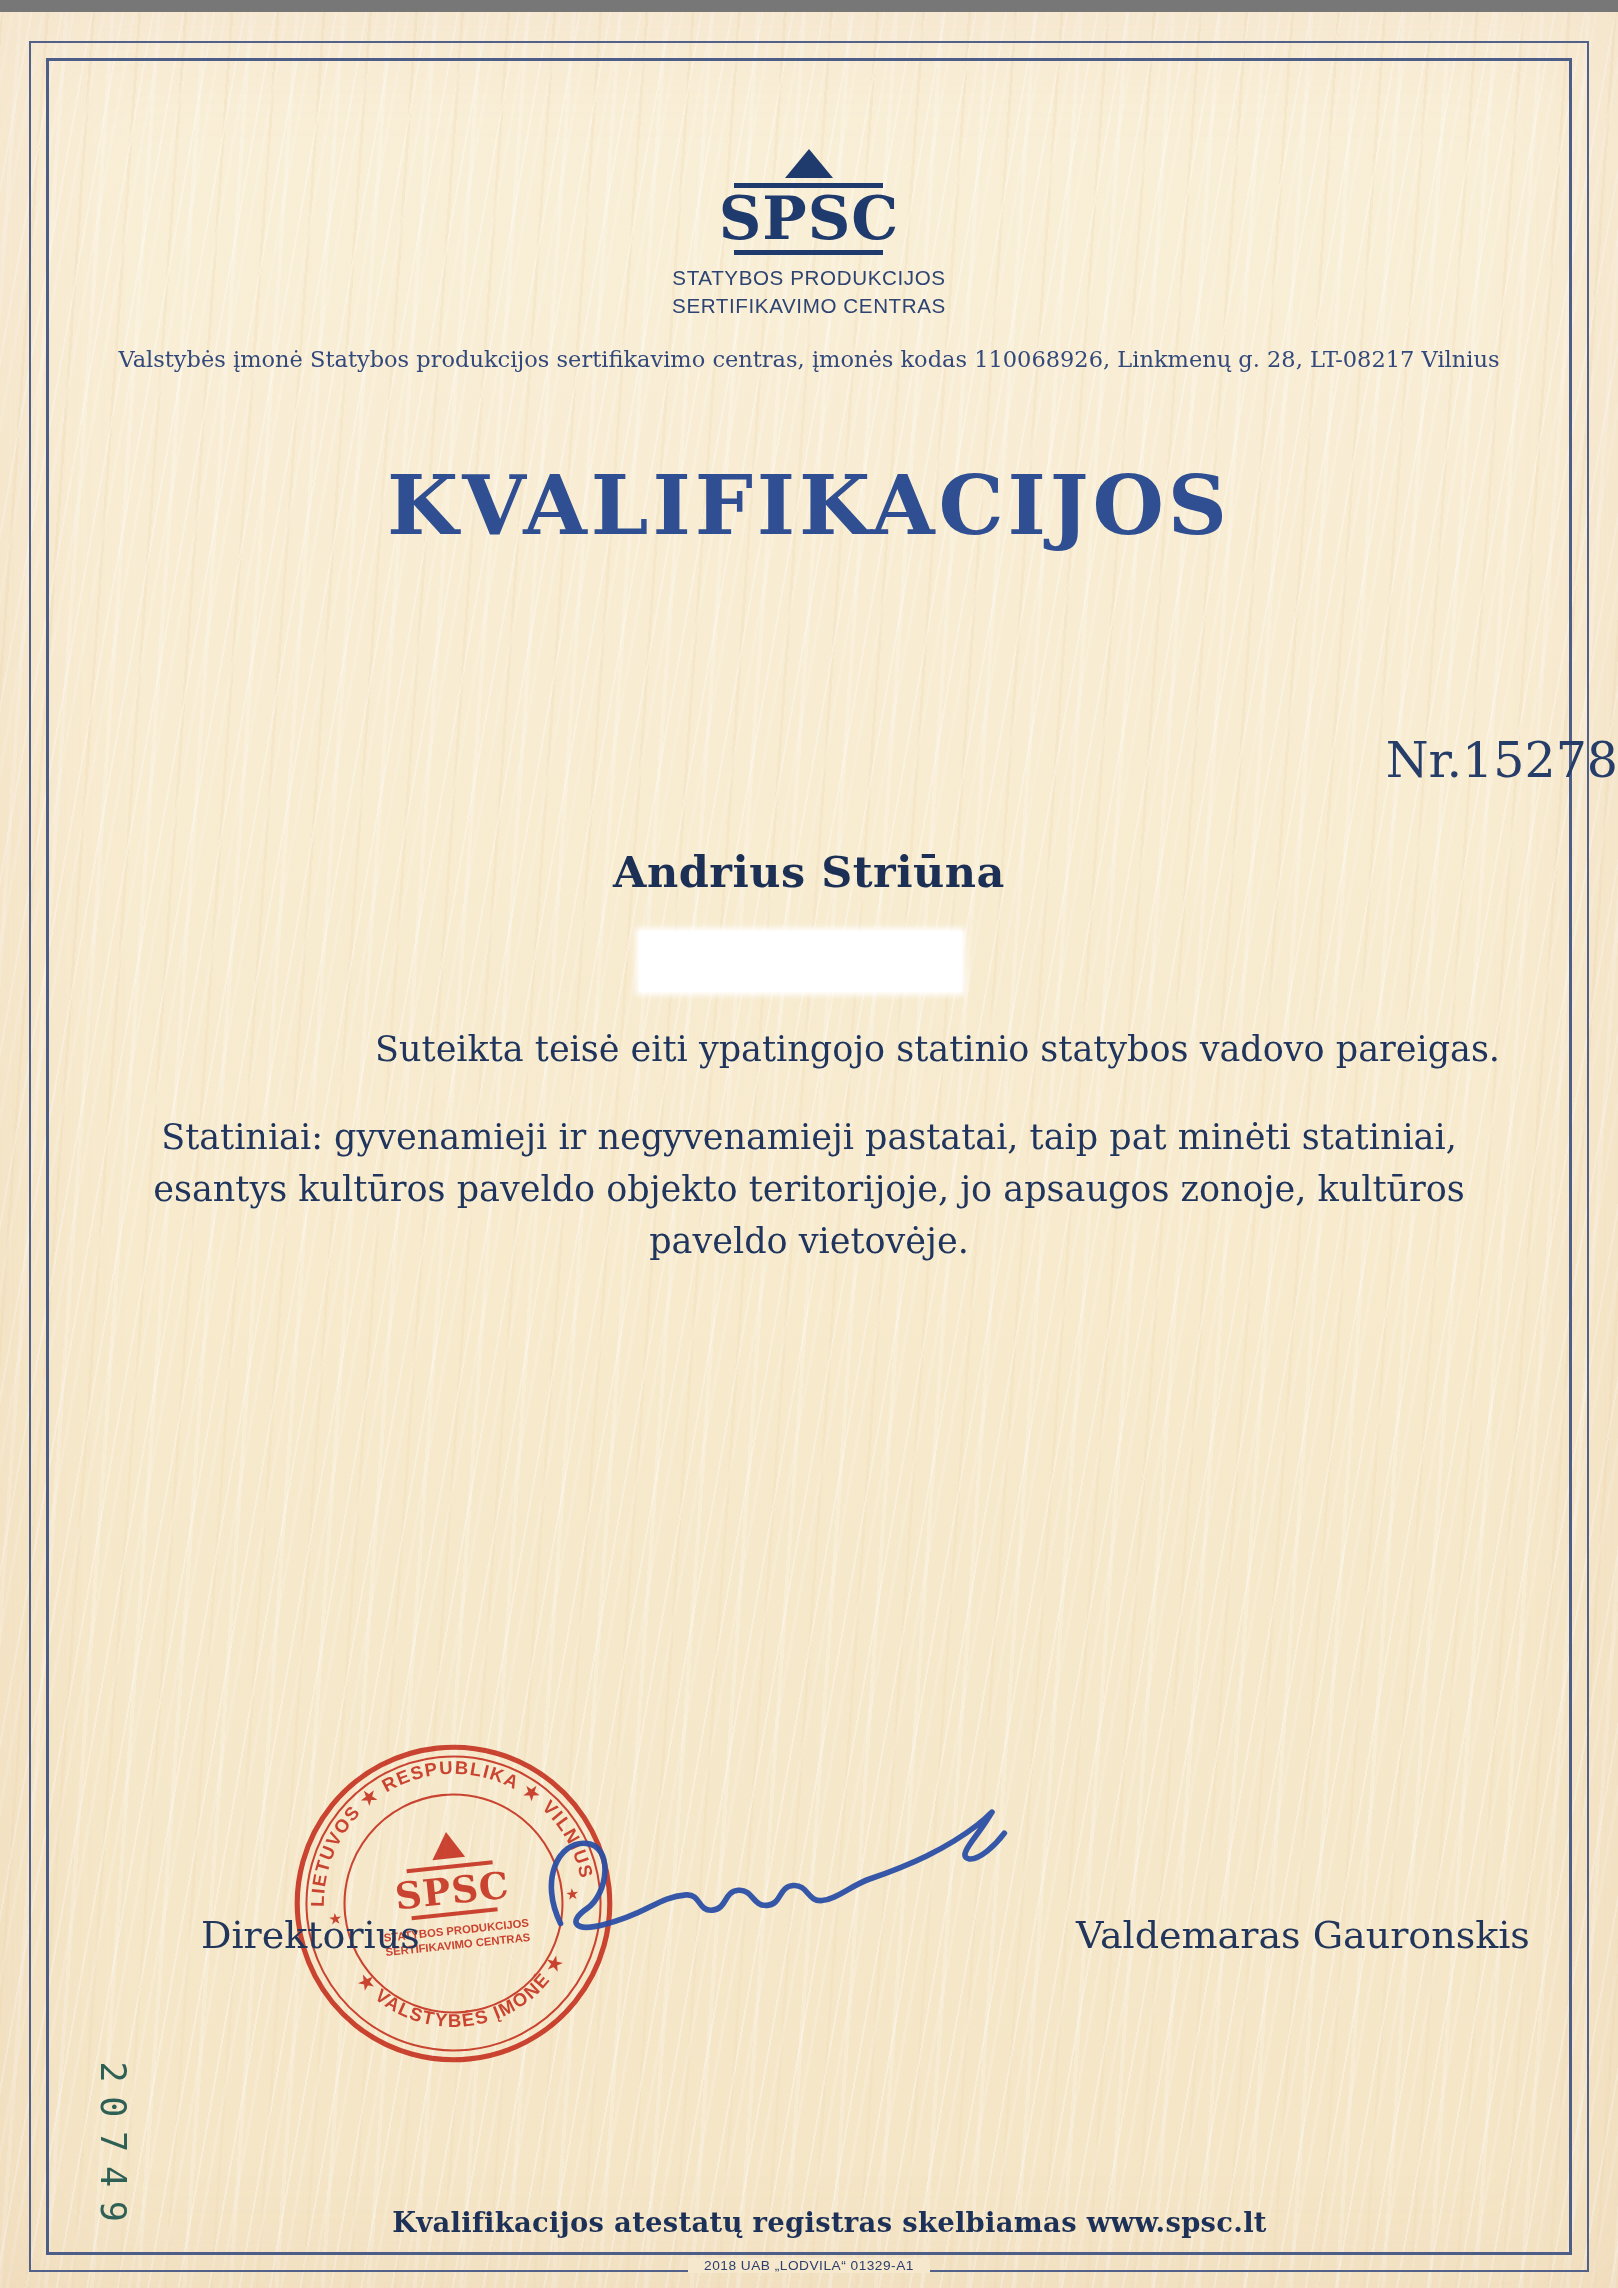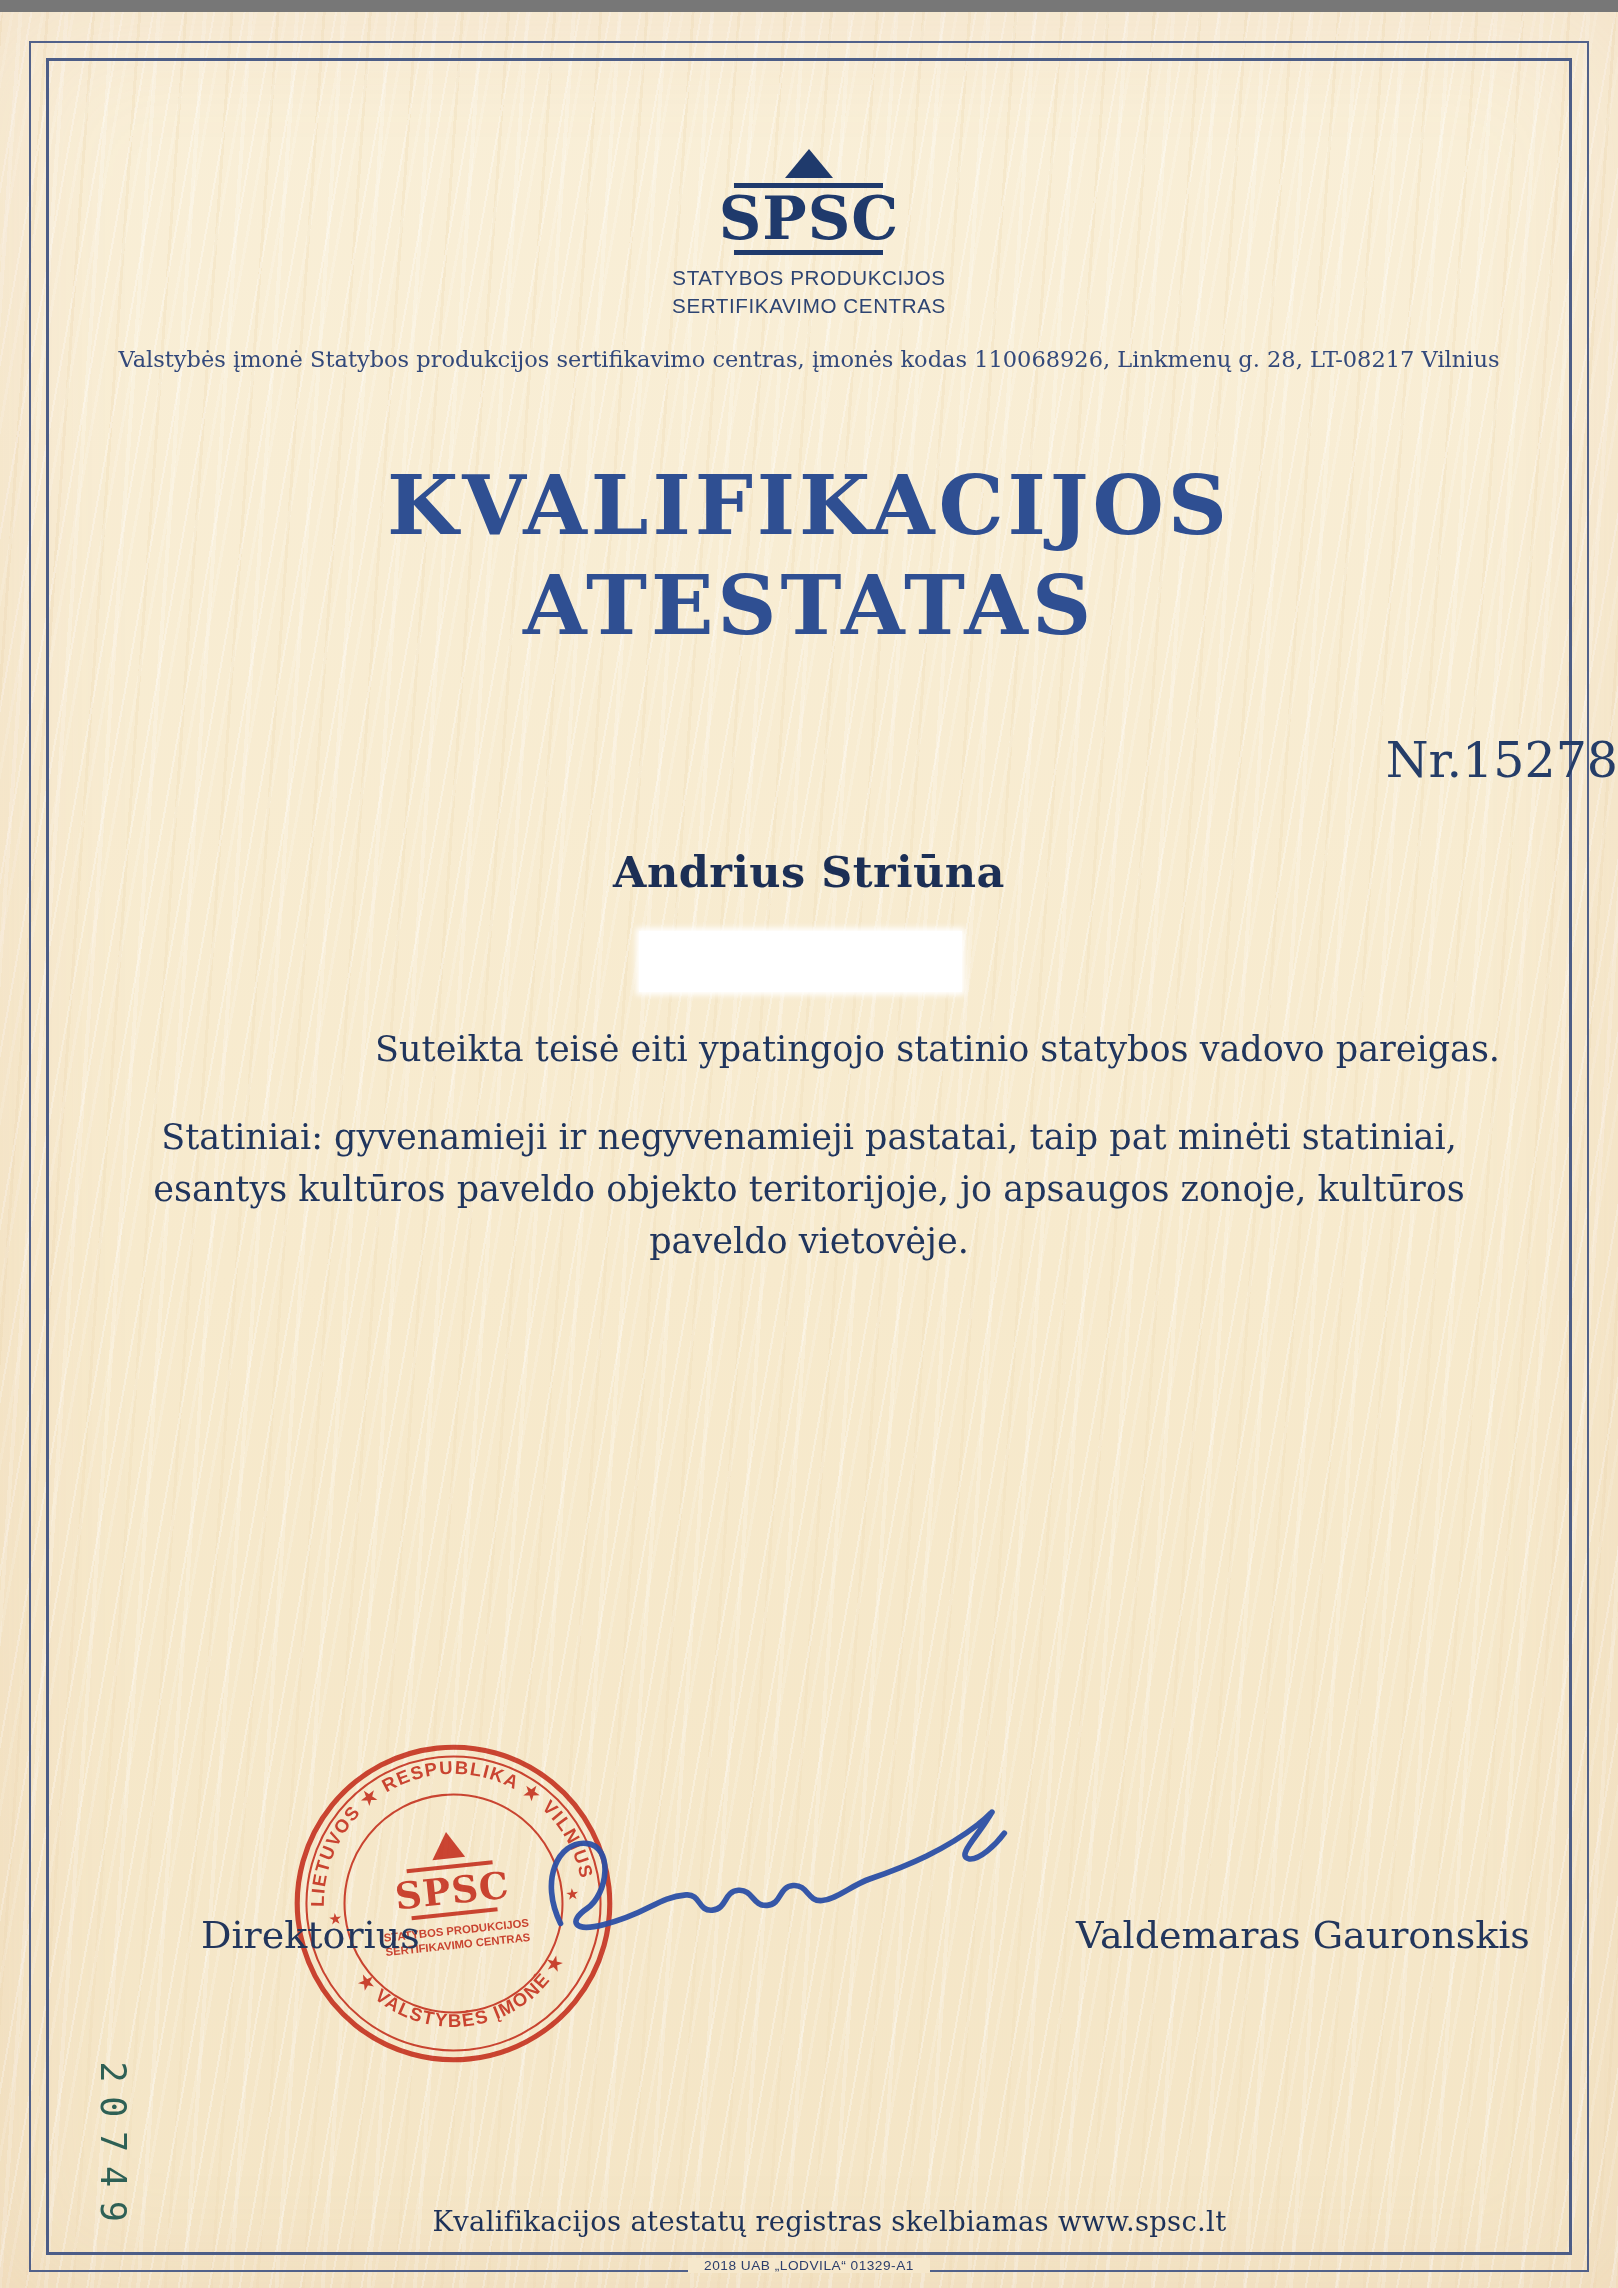--- a/index.html
+++ b/index.html
@@ -48,21 +48,21 @@
                transform:rotate(-6deg); opacity:.9; mix-blend-mode:multiply; }
   .stamp-wrap svg{ width:100%; height:100%; }
 
   .signature-wrap{ position:absolute; left:534px; top:1782px; width:500px; height:147px;
                    transform:rotate(-5deg); }
   .signature-wrap svg{ width:100%; height:100%; }
 
   .dates{ position:absolute; top:2070px; left:0; right:0; text-align:center;
           font-size:38px; line-height:1.45; color:#20355d; }
   .registry{ position:absolute; top:2194px; left:0; right:0; text-align:center;
-             font-size:27.4px; font-weight:normal; color:#1d3158; letter-spacing:0.3px;padding-left:41px; }
+             font-size:27.4px; font-weight:bold; color:#1d3158; letter-spacing:0.3px;padding-left:41px; }
   .imprint{ position:absolute; top:2243px; left:0; right:0; text-align:center; z-index:5; }
   .imprint span{ display:inline-block; background:#f6e8cc; padding:0 15.7px;
                  font-family:Liberation Sans, sans-serif; font-size:13.7px; color:#2c3e6b; letter-spacing:0.5px; }
 
   .serial{ position:absolute; left:4.9px; top:2117px; width:216px; height:39px;
            transform:rotate(90deg); text-align:center;
            font-family:"DejaVu Sans Mono","Liberation Mono",monospace;
            font-size:35px; letter-spacing:13.7px; color:#2e6055; }
 </style>
 </head>
@@ -80,21 +80,20 @@
       <div class="logo-mark">SPSC</div>
       <div class="logo-rule"></div>
     </div>
     <div class="org-line first">STATYBOS PRODUKCIJOS</div>
     <div class="org-line">SERTIFIKAVIMO CENTRAS</div>
     <div class="address">Valstybės įmonė Statybos produkcijos sertifikavimo centras, įmonės kodas 110068926, Linkmenų g. 28, LT-08217 Vilnius</div>
   </header>
 
   <h1 class="title">
     <span>KVALIFIKACIJOS</span><br>
-    <span>ATESTATAS</span>
   </h1>
 
   <div class="cert-number">Nr.15278</div>
 
   <div class="holder-name">Andrius Striūna</div>
 
   <div class="redacted"></div>
 
   <div class="grant">Suteikta teisė eiti ypatingojo statinio statybos vadovo pareigas.</div>
 

